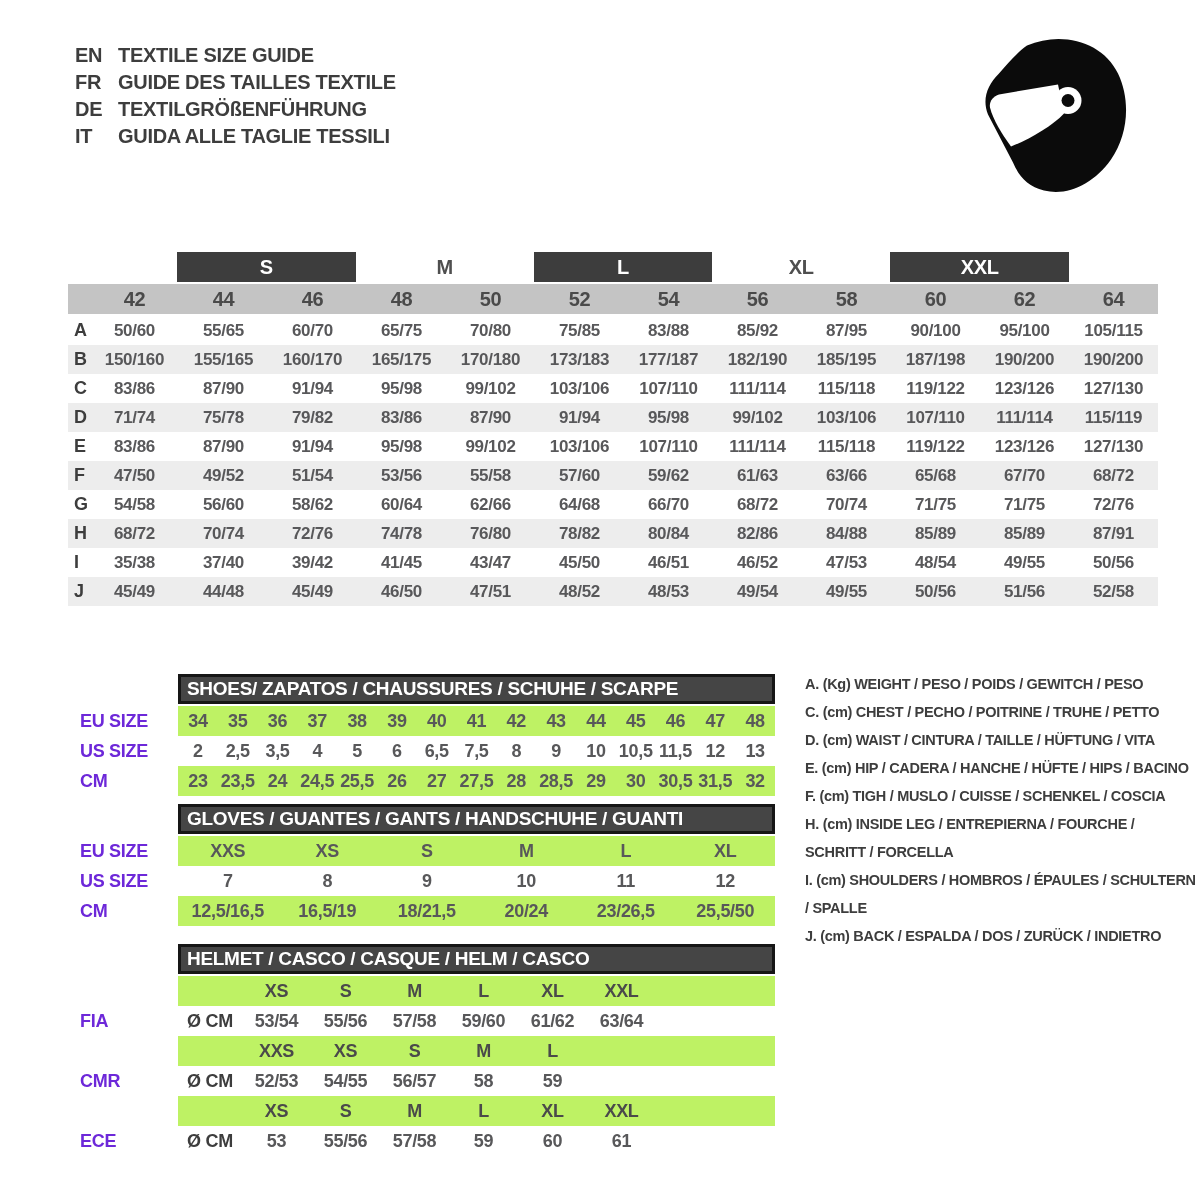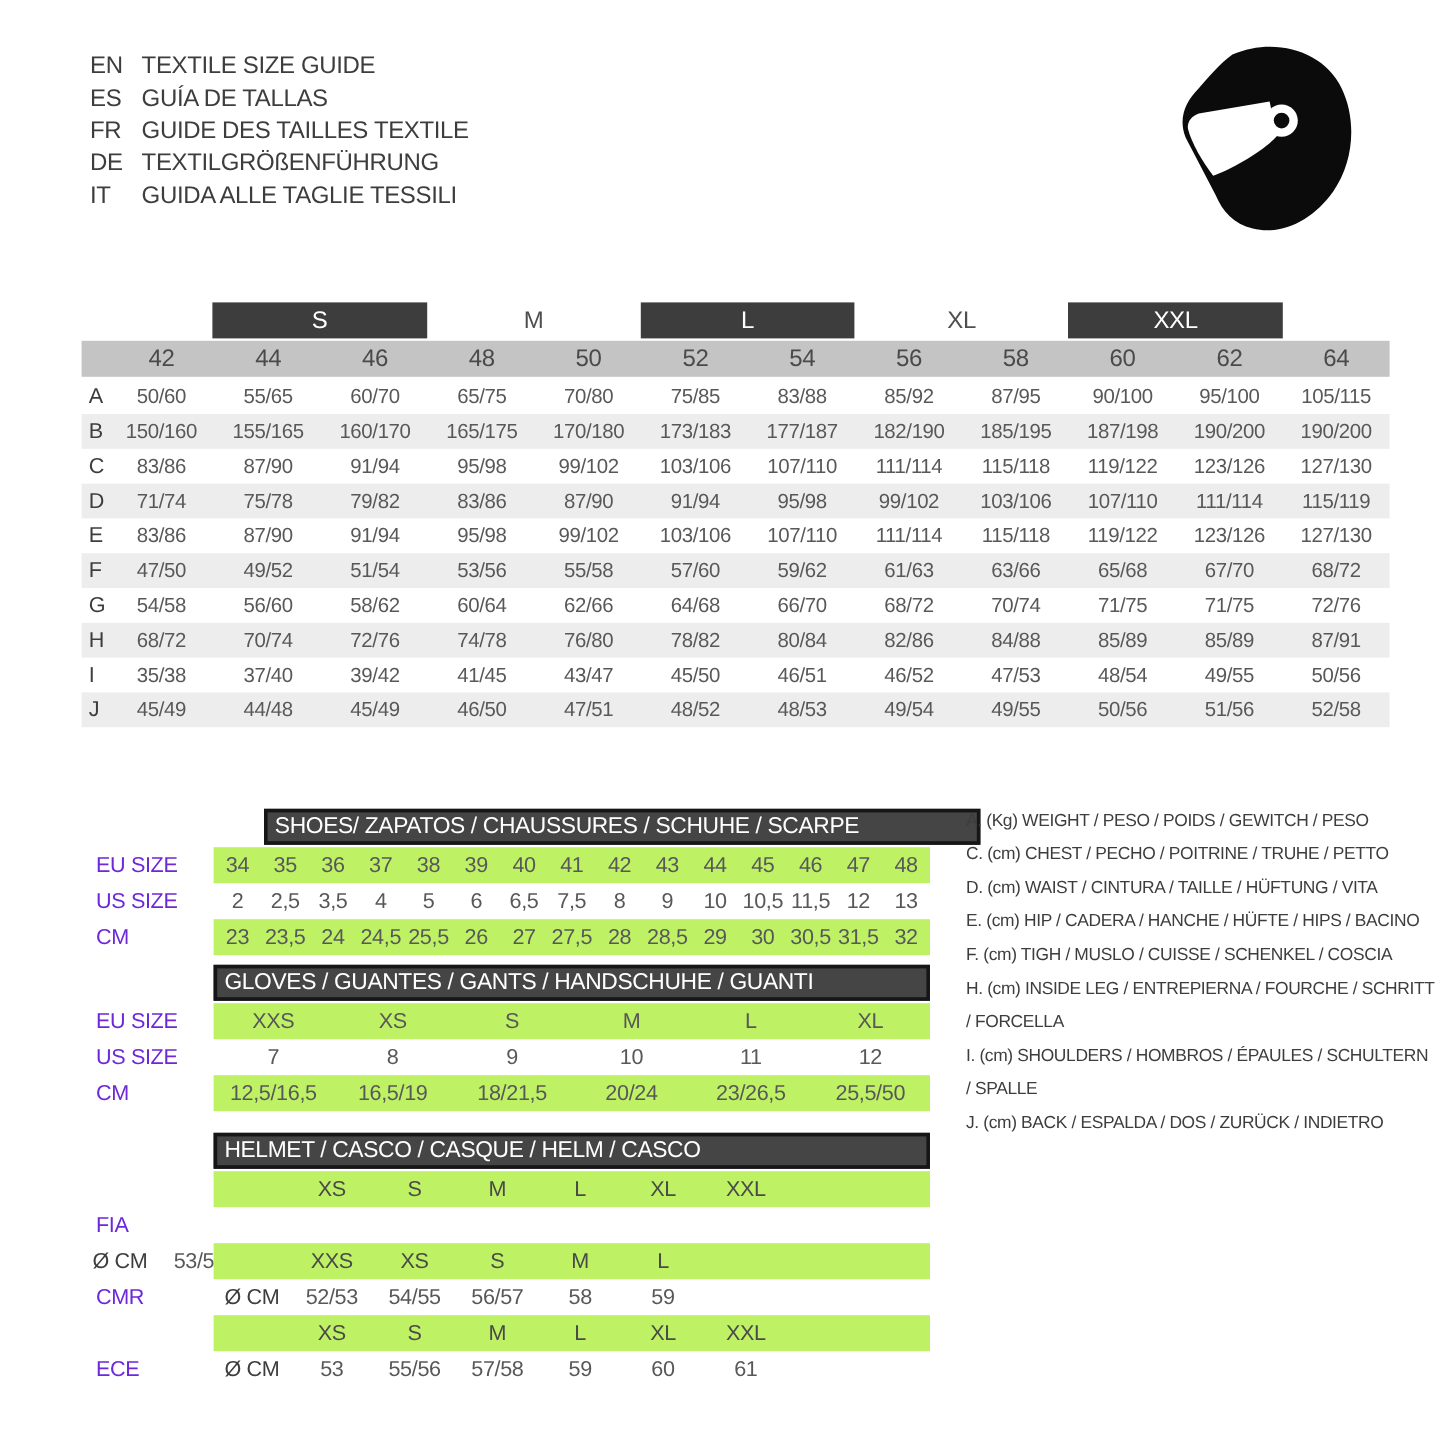--- a/index.html
+++ b/index.html
@@ -1,18 +1,18 @@
 <!DOCTYPE html>
 <html><head>
 <meta charset="utf-8">
 <style>
   html,body{margin:0;padding:0;background:#fff;}
   .page{
     position:relative;width:1200px;height:1200px;background:#fff;overflow:hidden;
-    font-family:"Liberation Sans",sans-serif;font-weight:normal;color:#3d3d3d;
+    font-family:"Liberation Sans",sans-serif;font-weight:bold;color:#3d3d3d;
     letter-spacing:-0.3px;
   }
   
   .langs{position:absolute;left:75px;top:42px;}
   .lang-row{display:flex;height:27px;line-height:27px;font-size:20px;}
   .lang-code{width:43px;}
   .helmet-art{position:absolute;left:975px;top:28px;width:160px;height:178px;}
   .helmet-art svg{width:100%;height:100%;}
 
   
@@ -26,21 +26,21 @@
   .main-rows{position:absolute;left:68px;top:316px;width:1090px;}
   .m-row{display:grid;grid-template-columns:22px repeat(12,1fr);height:29px;line-height:29px;}
   .m-row:nth-child(even){background:#ededed;}
   .m-label{padding-left:6px;font-size:18px;color:#3d3d3d;}
   .m-cell{text-align:center;font-size:17px;color:#58585a;}
 
   
   .tbl-title{position:absolute;left:178px;width:597px;height:30px;box-sizing:border-box;
     background:#454545;border:3px solid #161616;color:#fff;font-size:19px;line-height:24px;
     padding-left:6px;white-space:nowrap;overflow:hidden;}
-  #shoes-title{top:674px;margin-left:42px;}
+  #shoes-title{top:674px;}
   #gloves-title{top:804px;}
   #helmet-title{top:944px;}
   .lower-row{position:absolute;left:68px;width:707px;height:30px;display:flex;line-height:30px;}
   .lr-label{width:110px;font-size:18px;color:#6d28d9;padding-left:12px;box-sizing:border-box;}
   .lr-vals{width:597px;display:grid;}
   .lr-vals.gray{background:#bef264;}
   .vals-shoes{grid-template-columns:repeat(15,1fr);}
   .vals-gloves{grid-template-columns:repeat(6,1fr);}
   .vals-helmet{grid-template-columns:64px repeat(6,69px) 1fr;}
   .lr-cell{text-align:center;font-size:18px;color:#58585a;white-space:nowrap;}
@@ -53,24 +53,20 @@
 </style>
 </head>
 <body>
 
 <div class="page">
 
   <div class="langs" id="langs">
       <div class="lang-row">
         <div class="lang-code">EN</div>
         <div class="lang-title">TEXTILE SIZE GUIDE</div>
-      </div>
-      <div class="lang-row">
-        <div class="lang-code">ES</div>
-        <div class="lang-title">GUÍA DE TALLAS</div>
       </div>
       <div class="lang-row">
         <div class="lang-code">FR</div>
         <div class="lang-title">GUIDE DES TAILLES TEXTILE</div>
       </div>
       <div class="lang-row">
         <div class="lang-code">DE</div>
         <div class="lang-title">TEXTILGRÖßENFÜHRUNG</div>
       </div>
       <div class="lang-row">
@@ -371,21 +367,21 @@
         <div class="lr-vals vals-helmet gray">
           <div class="lr-unit"></div>
           <div class="lr-cell hdr">XS</div>
           <div class="lr-cell hdr">S</div>
           <div class="lr-cell hdr">M</div>
           <div class="lr-cell hdr">L</div>
           <div class="lr-cell hdr">XL</div>
           <div class="lr-cell hdr">XXL</div>
         </div>
       </div>
-      <div class="lower-row" style="top: 1006px; flex-direction: column;">
+      <div class="lower-row" style="top: 1006px;">
         <div class="lr-label">FIA</div>
         <div class="lr-vals vals-helmet">
           <div class="lr-unit">Ø CM</div>
           <div class="lr-cell">53/54</div>
           <div class="lr-cell">55/56</div>
           <div class="lr-cell">57/58</div>
           <div class="lr-cell">59/60</div>
           <div class="lr-cell">61/62</div>
           <div class="lr-cell">63/64</div>
         </div>

